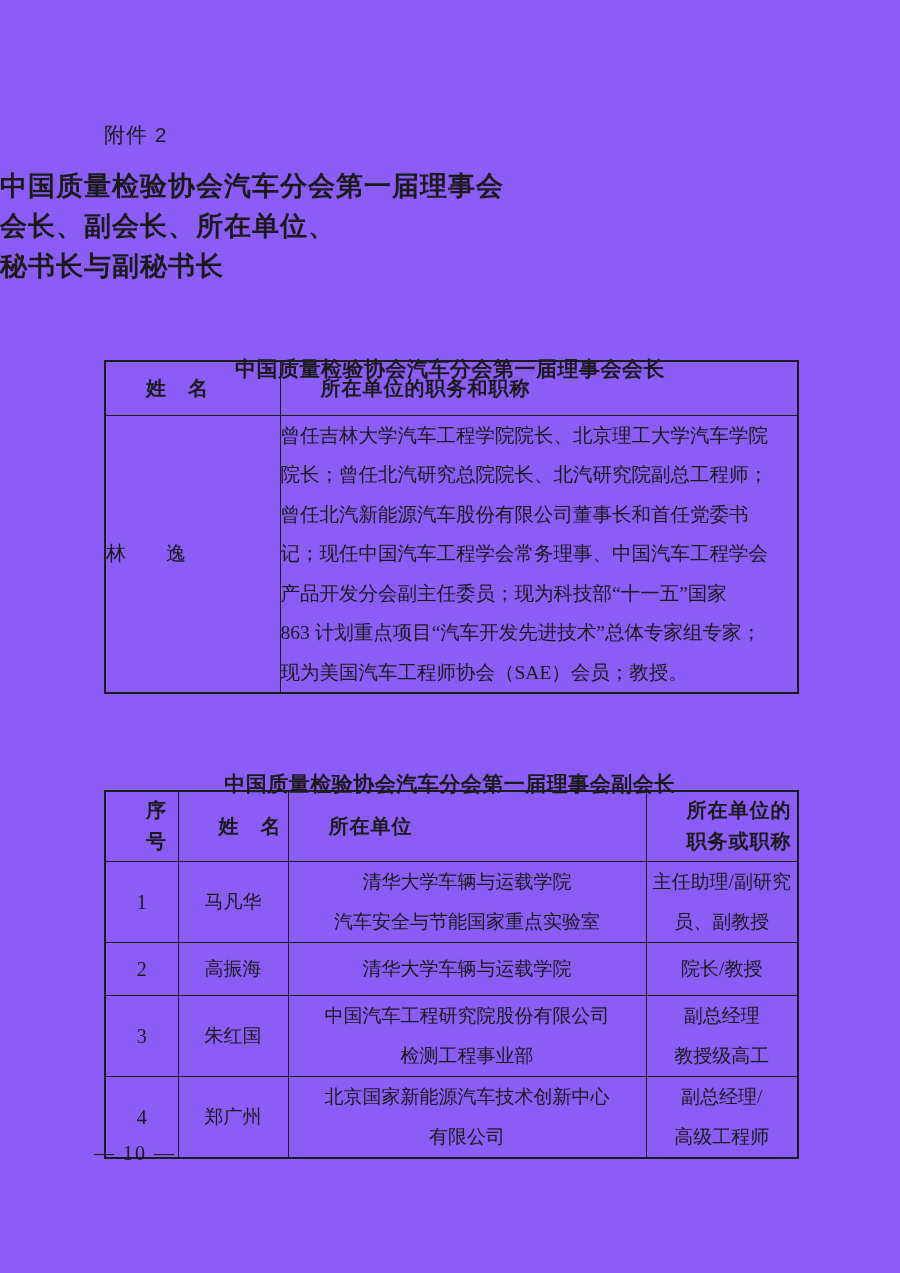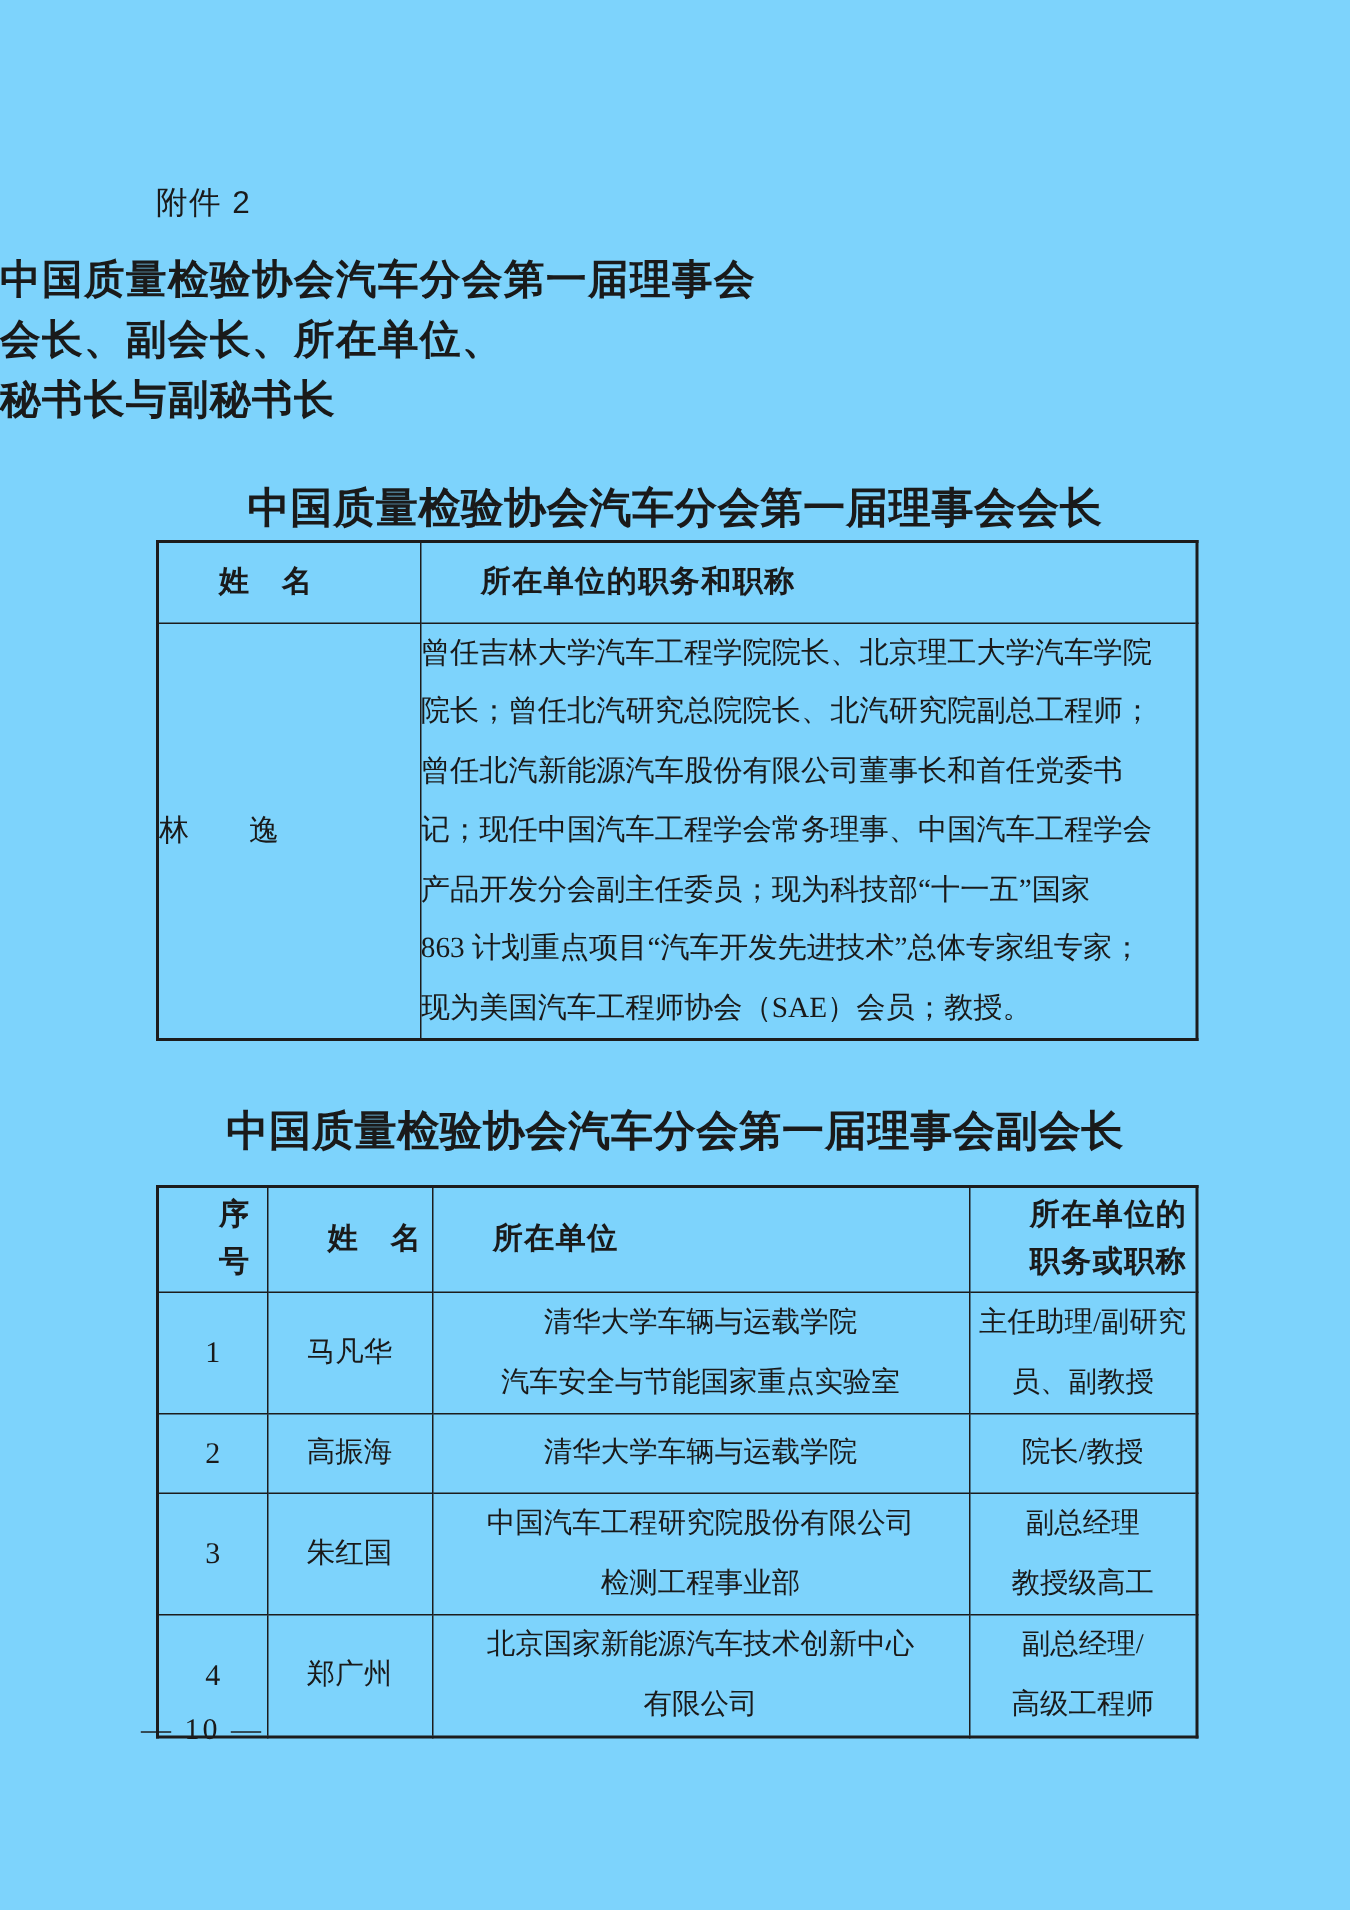--- a/index.html
+++ b/index.html
@@ -1,20 +1,20 @@
 <!DOCTYPE html>
 <html><head>
 <meta charset="utf-8">
 <style>
   html, body { margin: 0; padding: 0; background: #e8e8e8; }
   .page {
     position: relative;
     width: 900px;
     height: 1273px;
-    background: #7dd3fc;
+    background: #8b5cf6;
     font-family: "Liberation Serif", serif;
     color: #1a1a1a;
     overflow: hidden;
   }
   .attachment {
     position: absolute;
     left: 104px;
     top: 121px;
     font-family: "Liberation Sans", sans-serif;
     font-size: 21px;
@@ -30,22 +30,23 @@
     font-size: 27px;
     line-height: 40px;
     letter-spacing: 1px;
   }
   .sec-title {
     position: absolute;
     left: 0;
     width: 100%;
     text-align: center;
     font-weight: bold;
-    font-size: 28px;
+    font-size: 21px;
     letter-spacing: 0.5px;
+    margin-top: 35px;
   }
   .s1 { top: 320px; }
   .s2 { top: 735px; }
   table.t {
     position: absolute;
     left: 104px;
     width: 693px;
     border-collapse: collapse;
     table-layout: fixed;
     border: 2.5px solid #1c1c1c;

